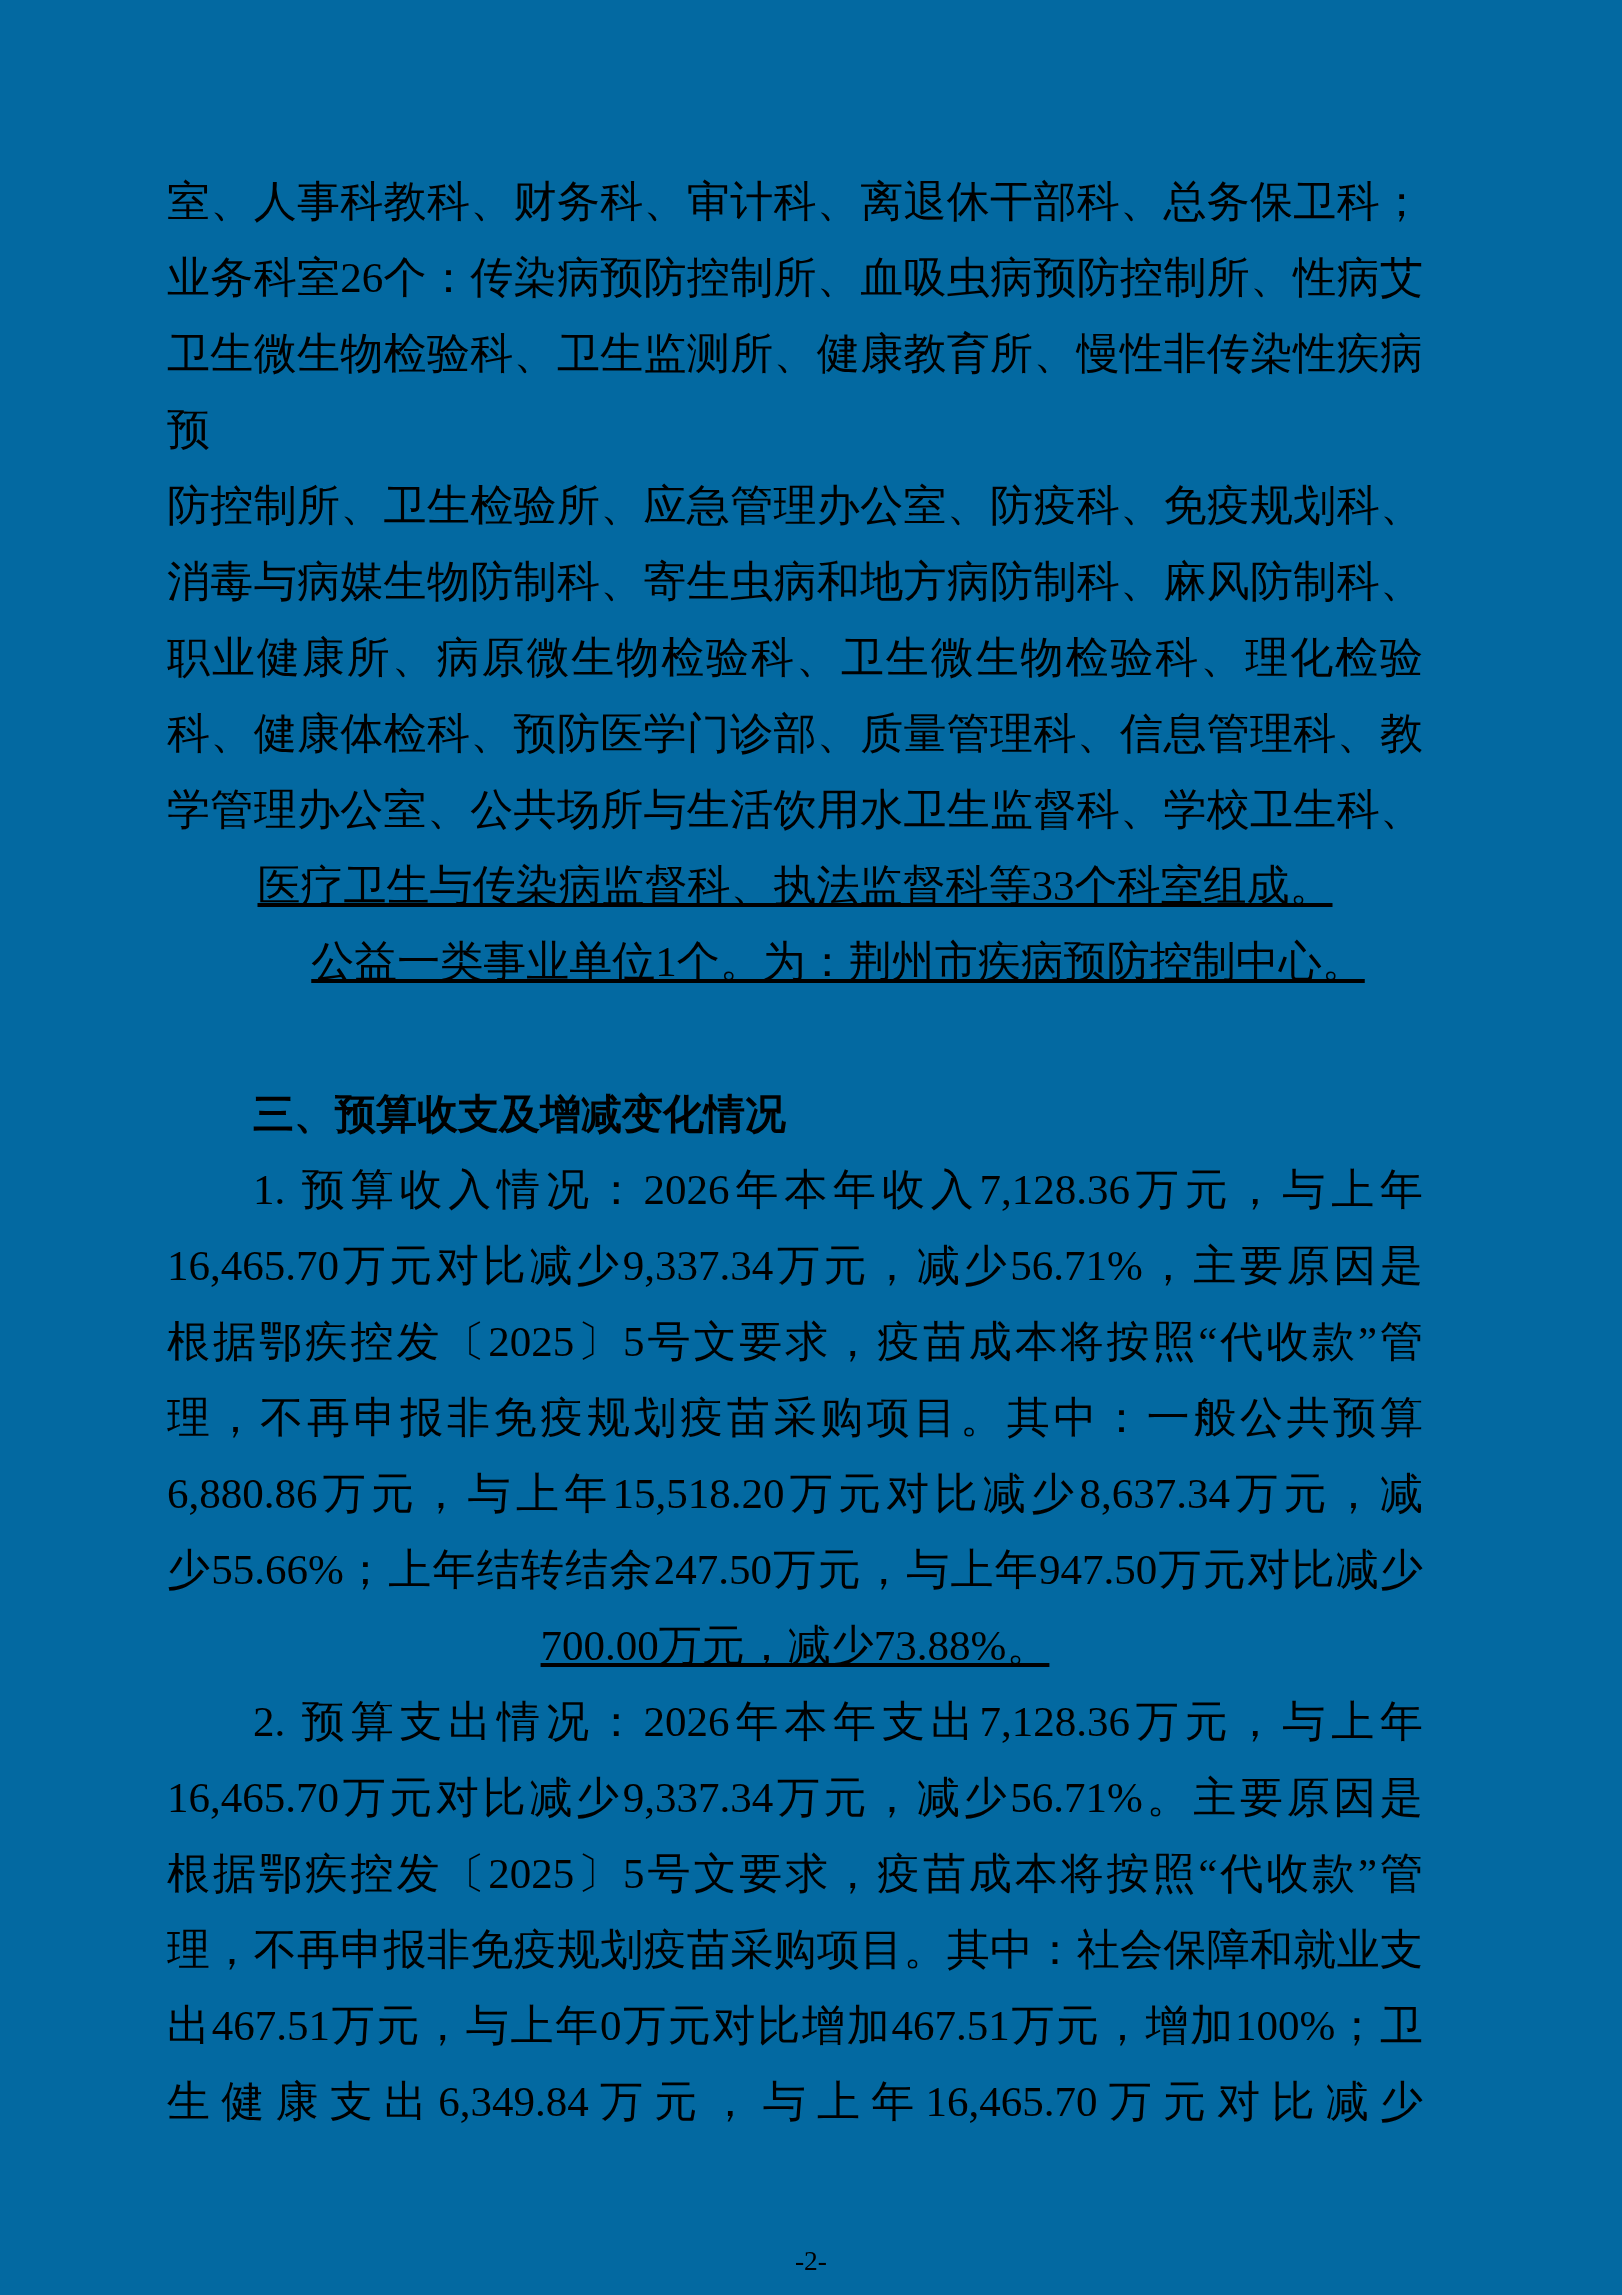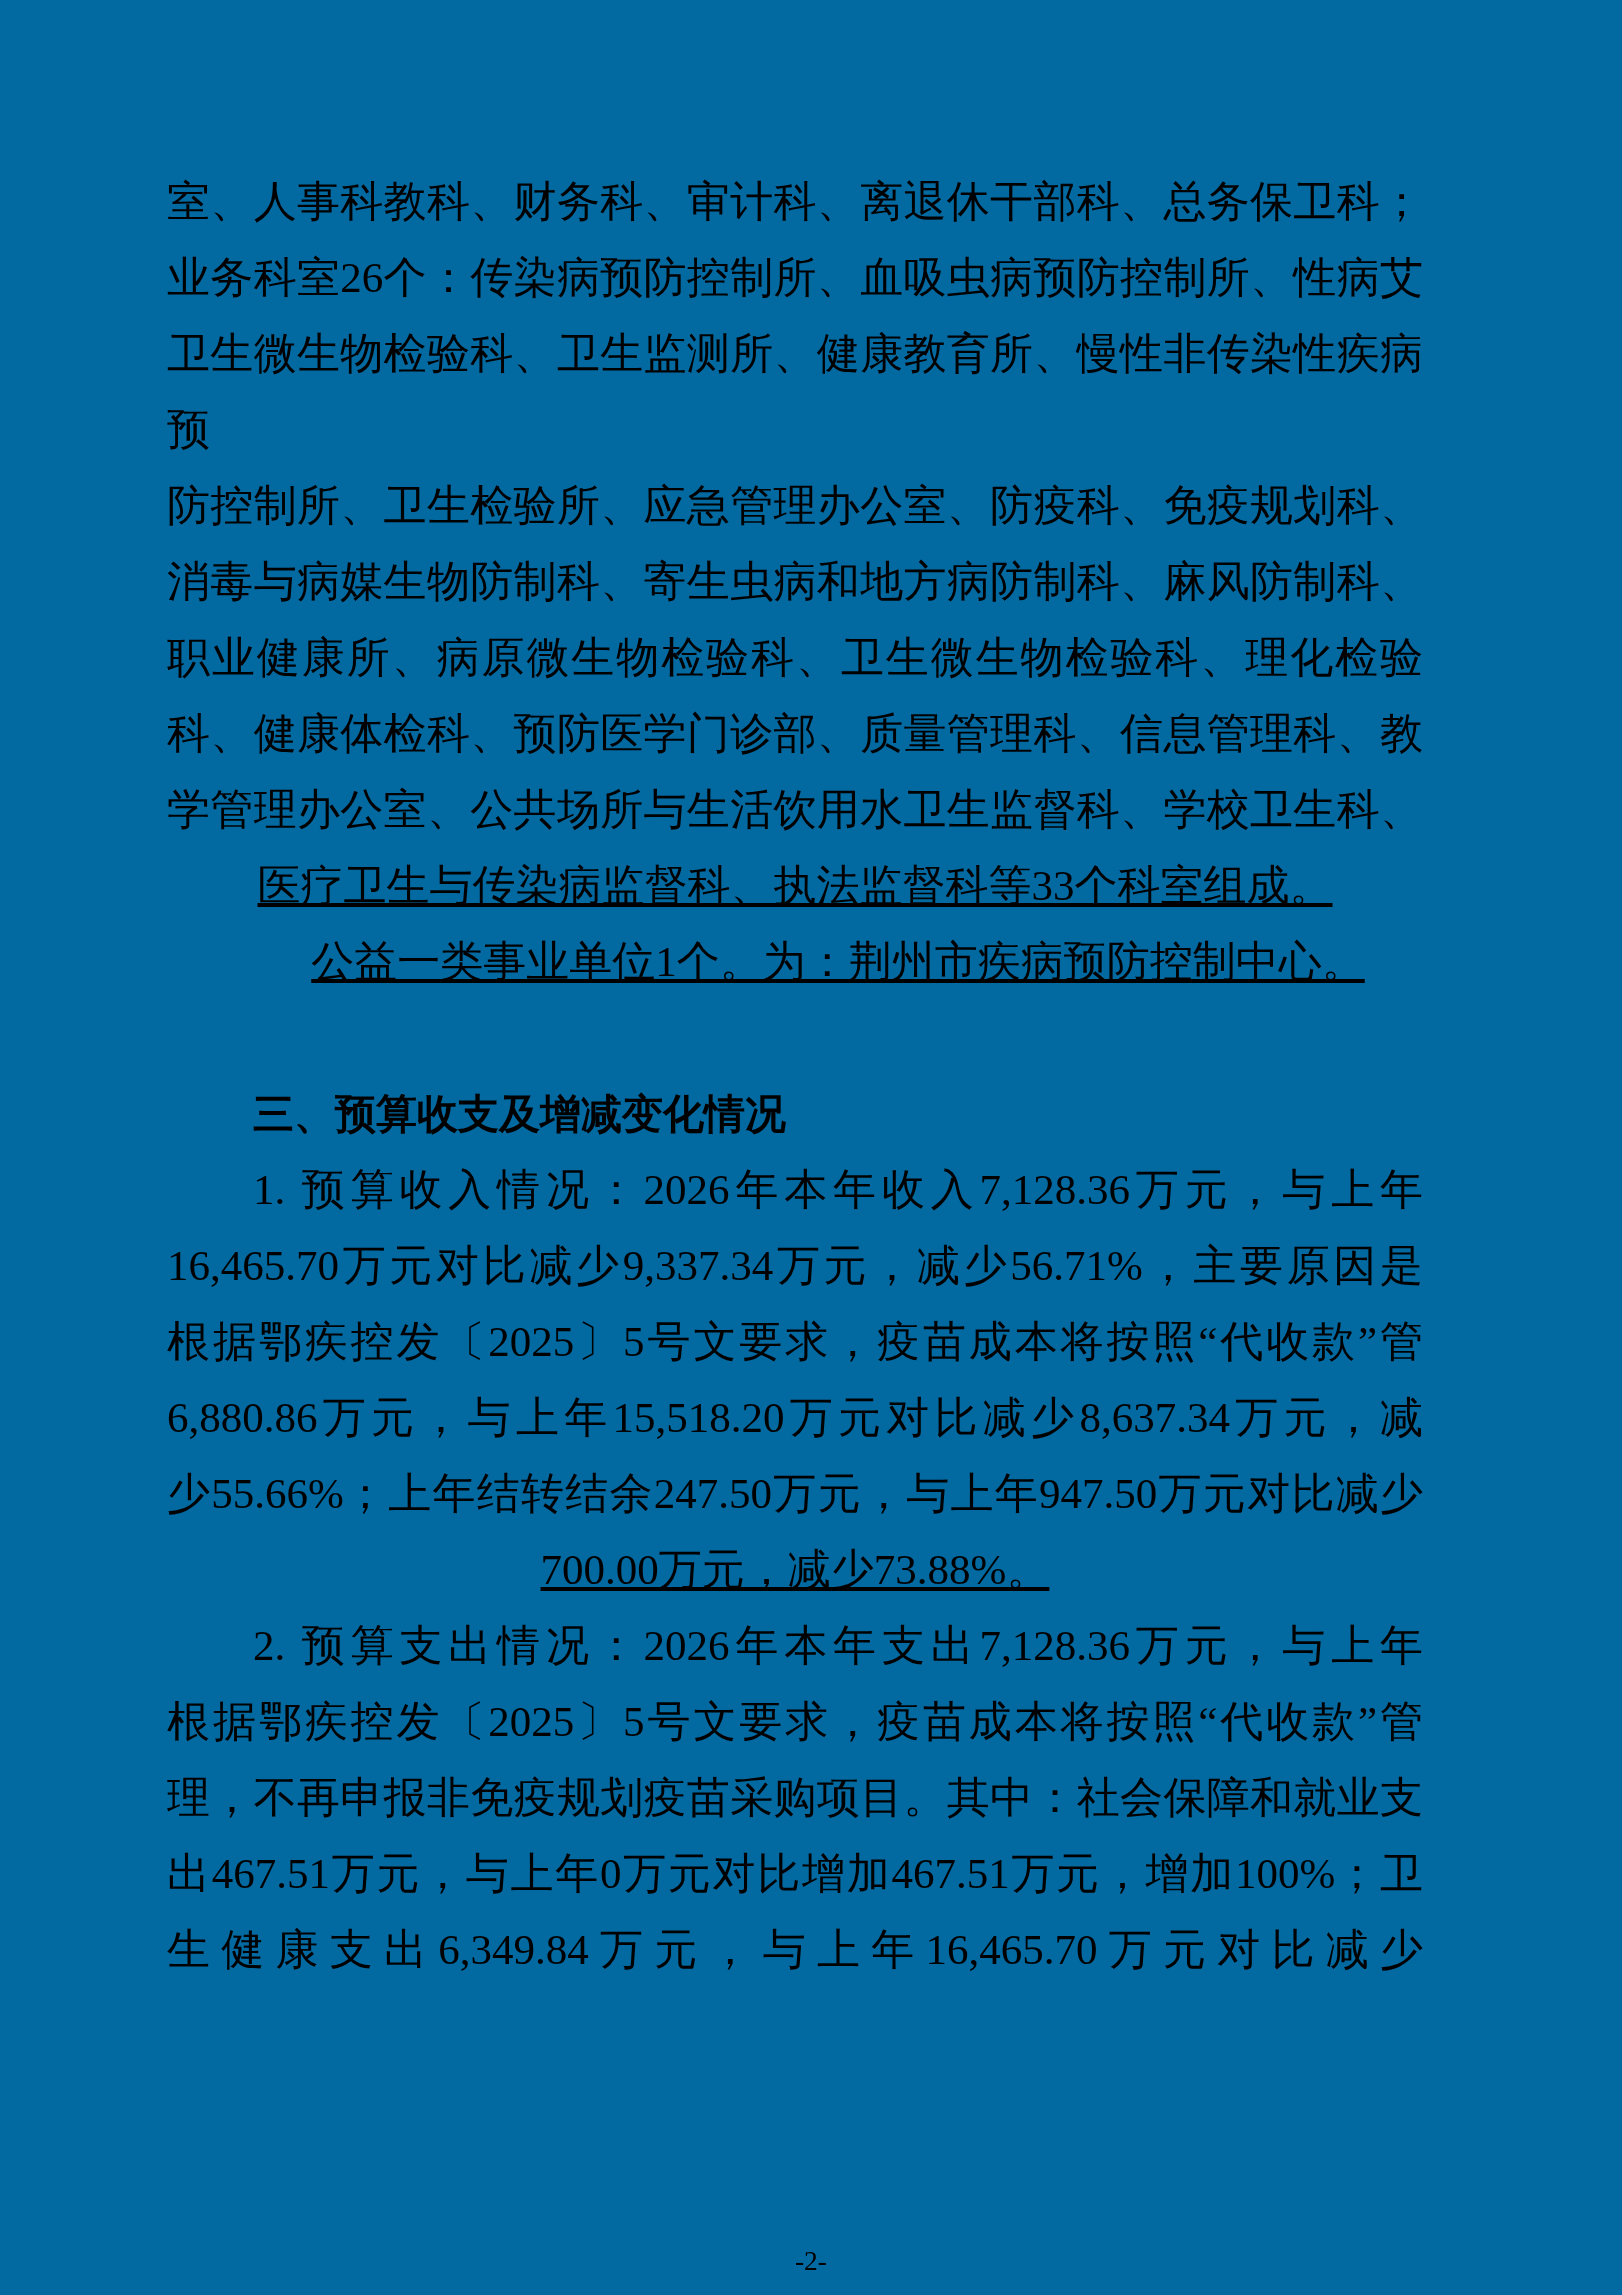--- a/index.html
+++ b/index.html
@@ -82,25 +82,27 @@
     <p class="line just">学管理办公室、公共场所与生活饮用水卫生监督科、学校卫生科、</p>
     <p class="line end">医疗卫生与传染病监督科、执法监督科等33个科室组成。</p>
 
     <p class="line end indent">公益一类事业单位1个。为：荆州市疾病预防控制中心。</p>
 
     <h2 class="line heading indent">三、预算收支及增减变化情况</h2>
 
     <p class="line just indent">1. 预算收入情况：2026年本年收入7,128.36万元，与上年</p>
     <p class="line just">16,465.70万元对比减少9,337.34万元，减少56.71%，主要原因是</p>
     <p class="line just">根据鄂疾控发〔2025〕5号文要求，疫苗成本将按照“代收款”管</p>
+    <p class="line just">理，不再申报非免疫规划疫苗采购项目。其中：一般公共预算</p>
     <p class="line just">6,880.86万元，与上年15,518.20万元对比减少8,637.34万元，减</p>
     <p class="line just">少55.66%；上年结转结余247.50万元，与上年947.50万元对比减少</p>
     <p class="line end">700.00万元，减少73.88%。</p>
 
     <p class="line just indent">2. 预算支出情况：2026年本年支出7,128.36万元，与上年</p>
+    <p class="line just">16,465.70万元对比减少9,337.34万元，减少56.71%。主要原因是</p>
     <p class="line just">根据鄂疾控发〔2025〕5号文要求，疫苗成本将按照“代收款”管</p>
     <p class="line just">理，不再申报非免疫规划疫苗采购项目。其中：社会保障和就业支</p>
     <p class="line just">出467.51万元，与上年0万元对比增加467.51万元，增加100%；卫</p>
     <p class="line just">生健康支出6,349.84万元，与上年16,465.70万元对比减少</p>
 
   </main>
 
   <footer class="footer">
     <span>-2-</span>
   </footer>

